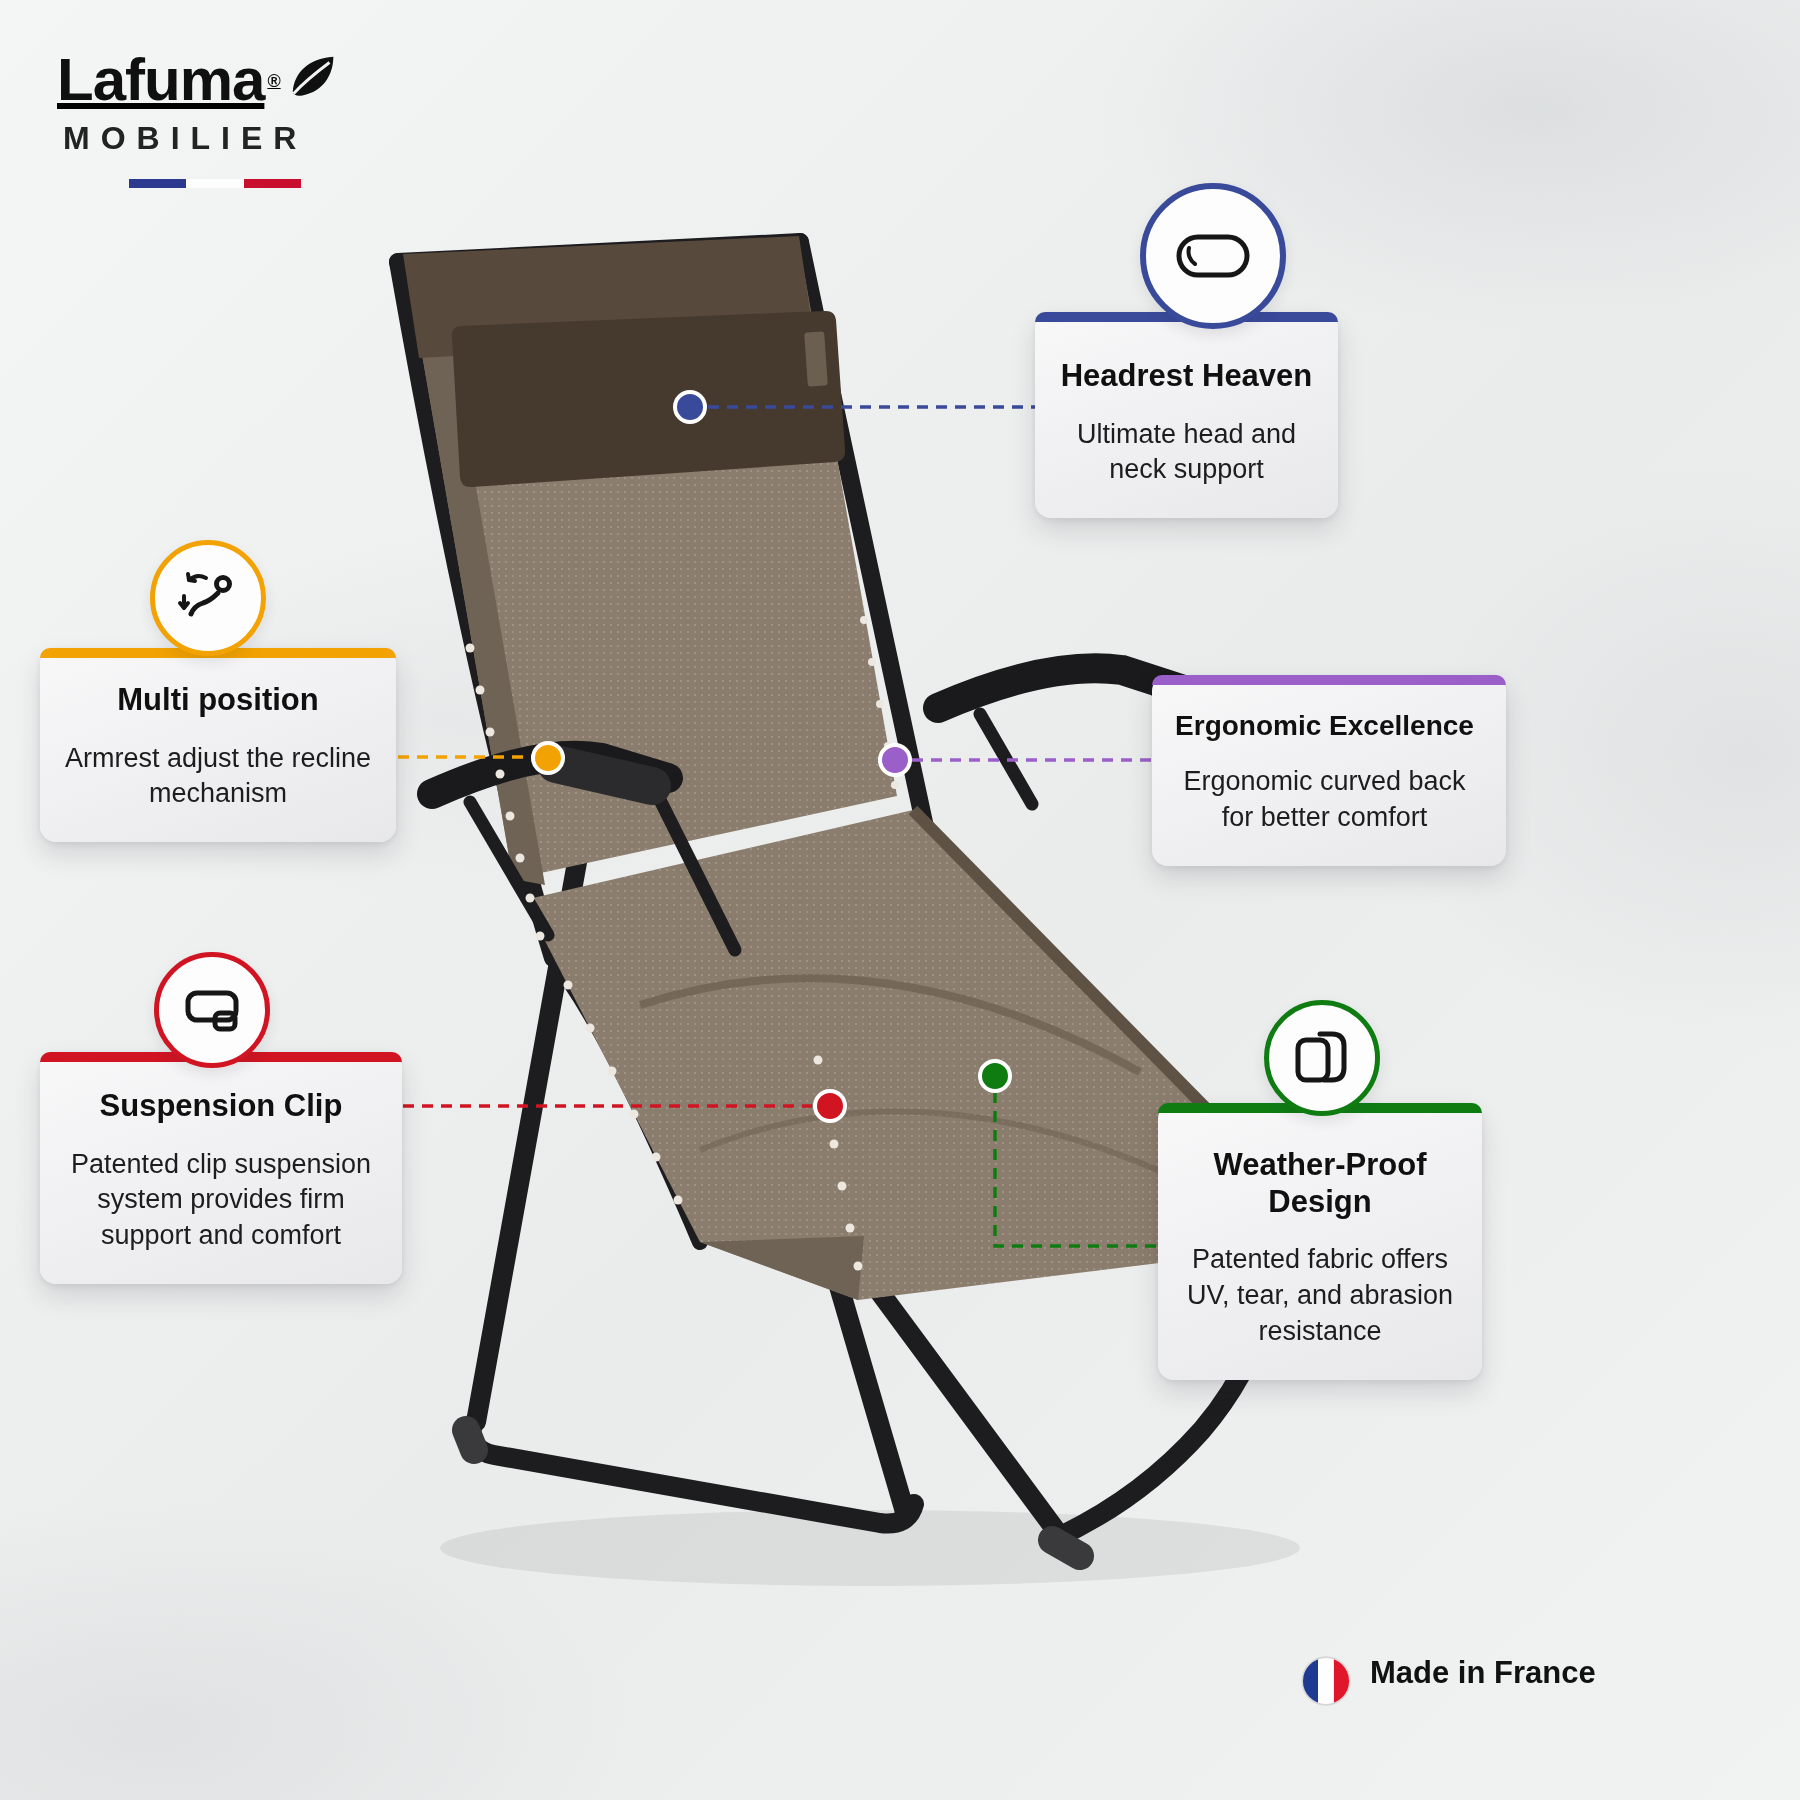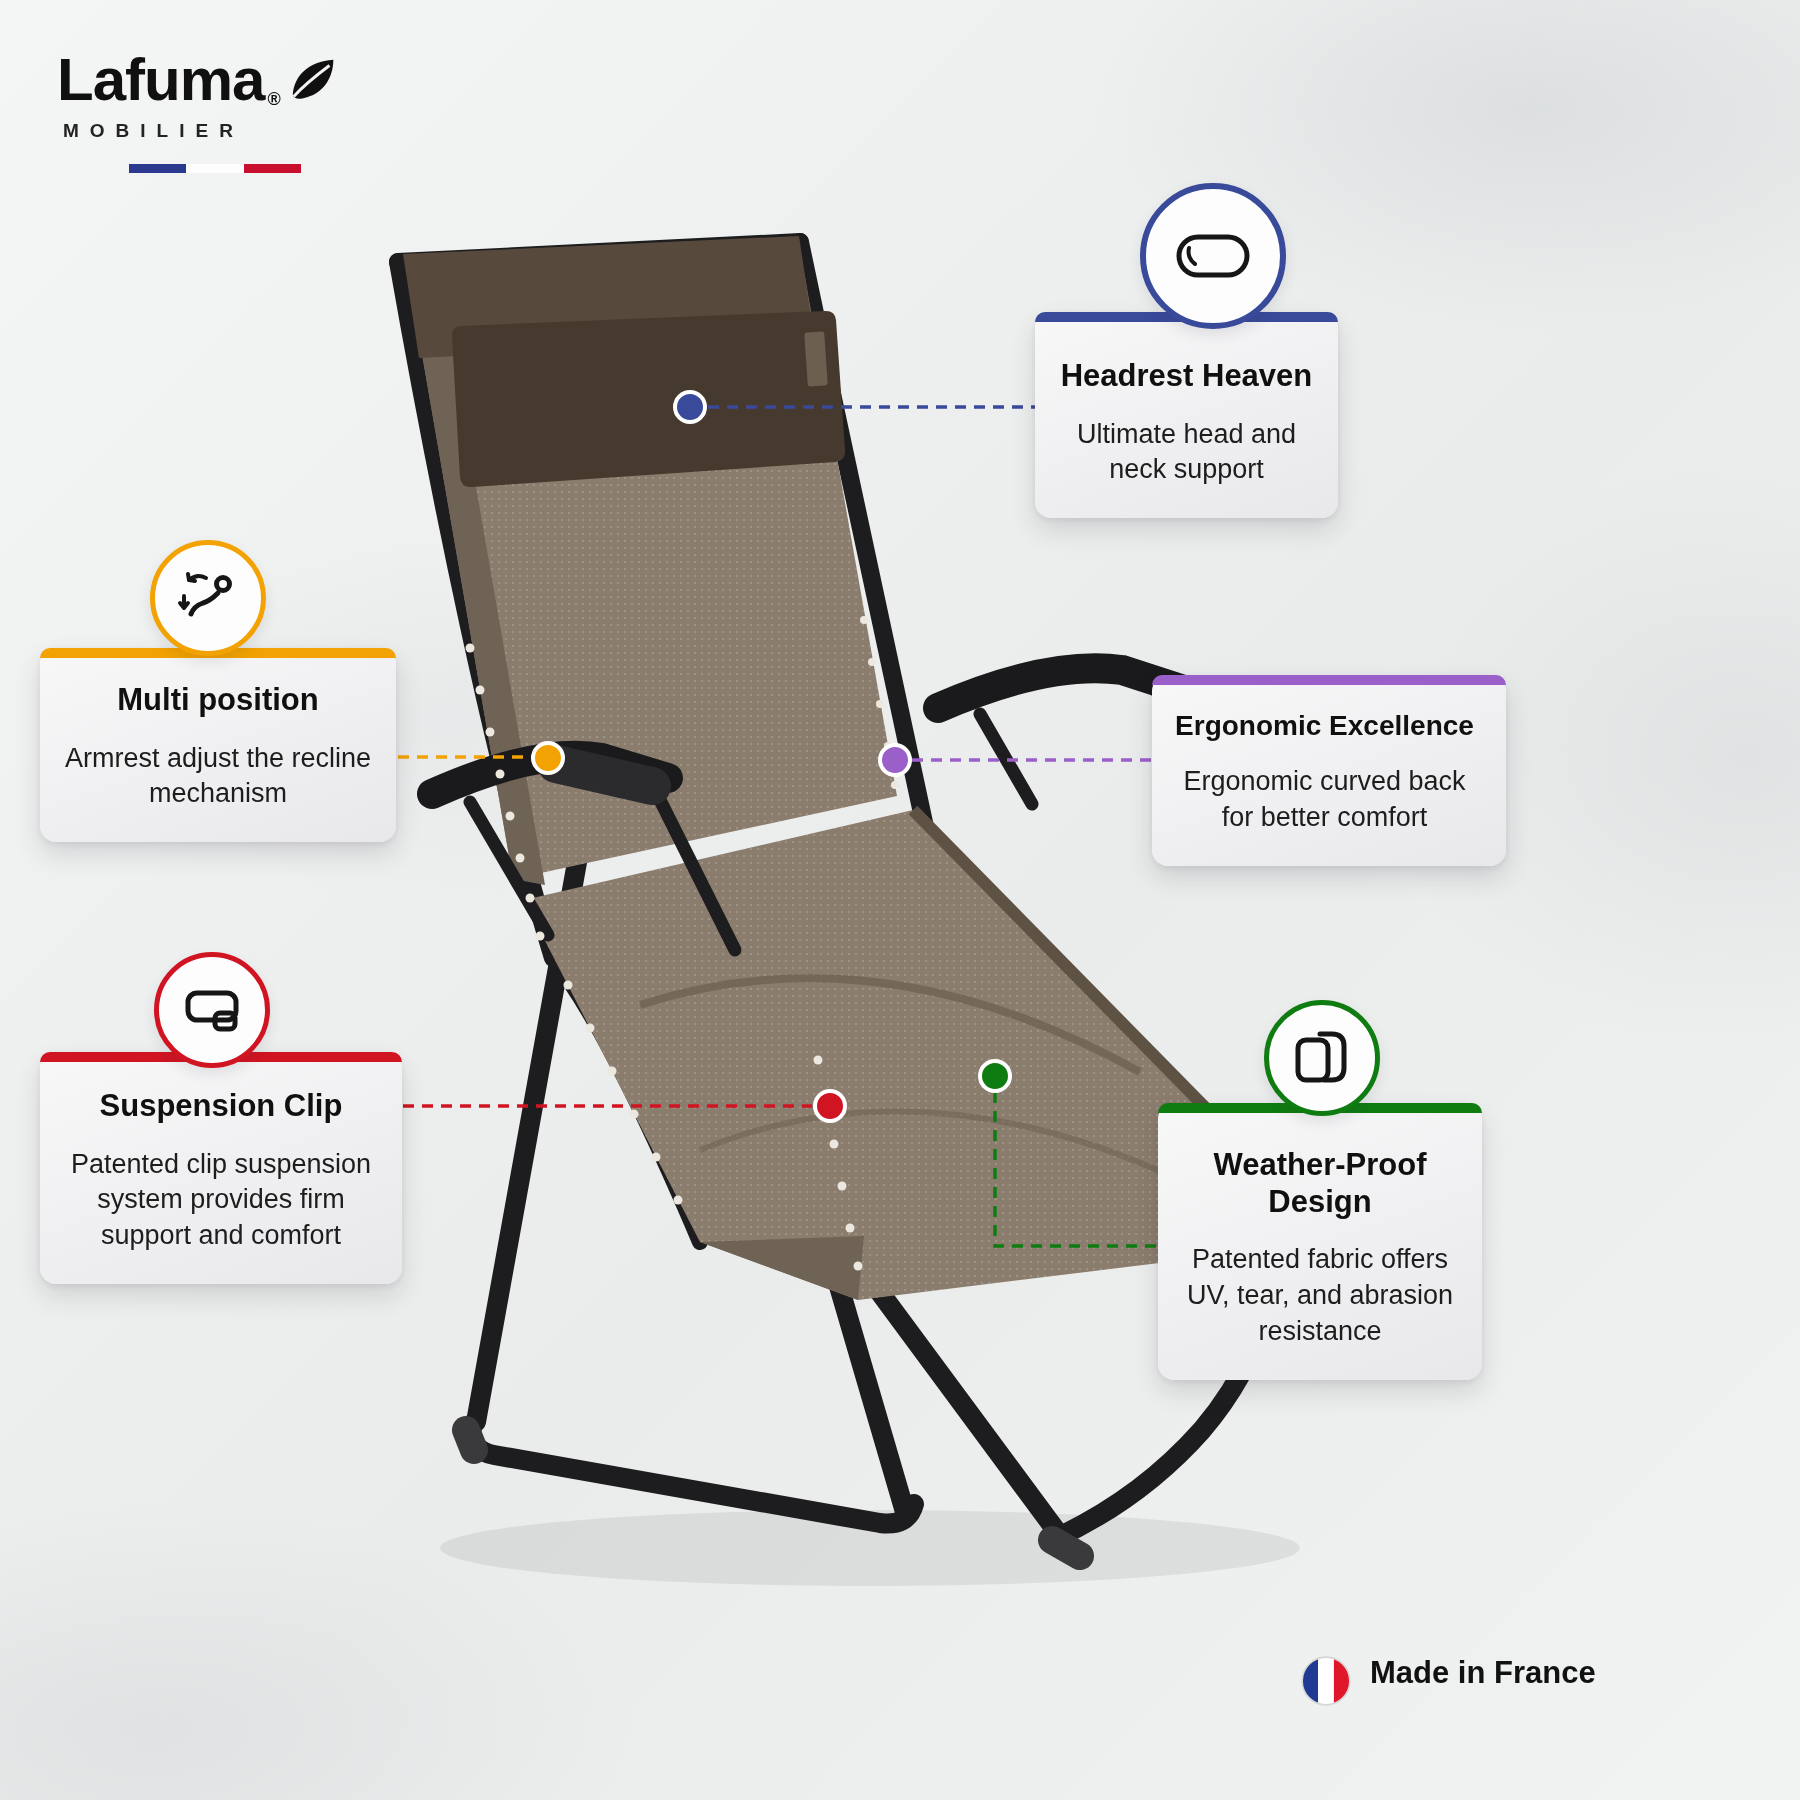--- a/index.html
+++ b/index.html
@@ -9,25 +9,25 @@
     background:
       radial-gradient(620px 320px at 85% 6%, rgba(208,211,213,0.55), transparent 70%),
       radial-gradient(520px 420px at 97% 42%, rgba(212,215,216,0.5), transparent 70%),
       radial-gradient(700px 320px at 8% 96%, rgba(213,216,217,0.5), transparent 70%),
       radial-gradient(500px 260px at 25% 40%, rgba(222,224,225,0.45), transparent 70%),
       linear-gradient(135deg,#f4f5f5,#eaecec 55%,#f1f2f2);
   }
   .scene{position:absolute;inset:0;z-index:1;}
   
   .brand{position:absolute;left:57px;top:50px;z-index:2;}
-  .brand-row{display:flex;align-items:flex-end;}
+  .brand-row{display:flex;align-items:center;text-decoration:underline;}
   .brand-name{font-size:60px;font-weight:800;color:#101010;letter-spacing:-1px;line-height:1;}
   .brand-reg{font-size:18px;font-weight:700;color:#101010;margin:2px 2px 0 3px;}
   .brand-leaf{width:58px;height:58px;margin:-4px 0 0 2px;}
-  .brand-sub{margin:10px 0 0 6px;font-size:19px;font-weight:600;letter-spacing:11px;color:#232323;}
+  .brand-sub{margin:10px 0 0 6px;font-size:32px;font-weight:600;letter-spacing:11px;color:#232323;}
   .brand-flag{display:flex;margin:22px 0 0 72px;height:9px;width:172px;}
   .brand-flag span{flex:1;height:100%;}
   .brand-flag .fb{background:#2b3a8f;}
   .brand-flag .fw{background:#fdfdfd;}
   .brand-flag .fr{background:#c8102e;}
   
   .card{
     position:absolute;z-index:2;text-align:center;
     background:linear-gradient(160deg,#f8f8f9,#e8e8eb);
     border-radius:16px;

